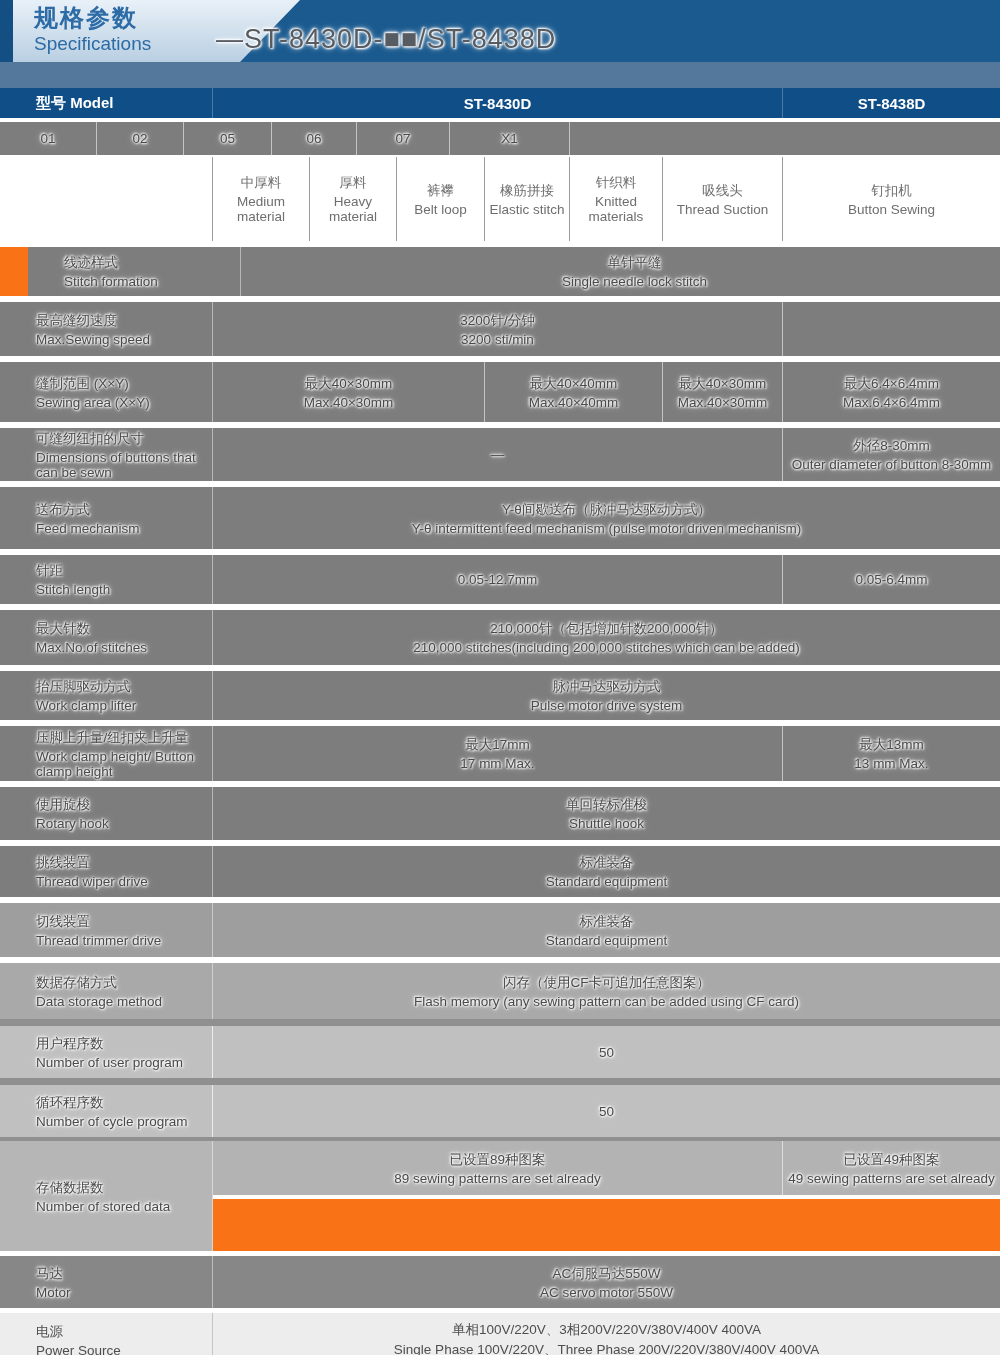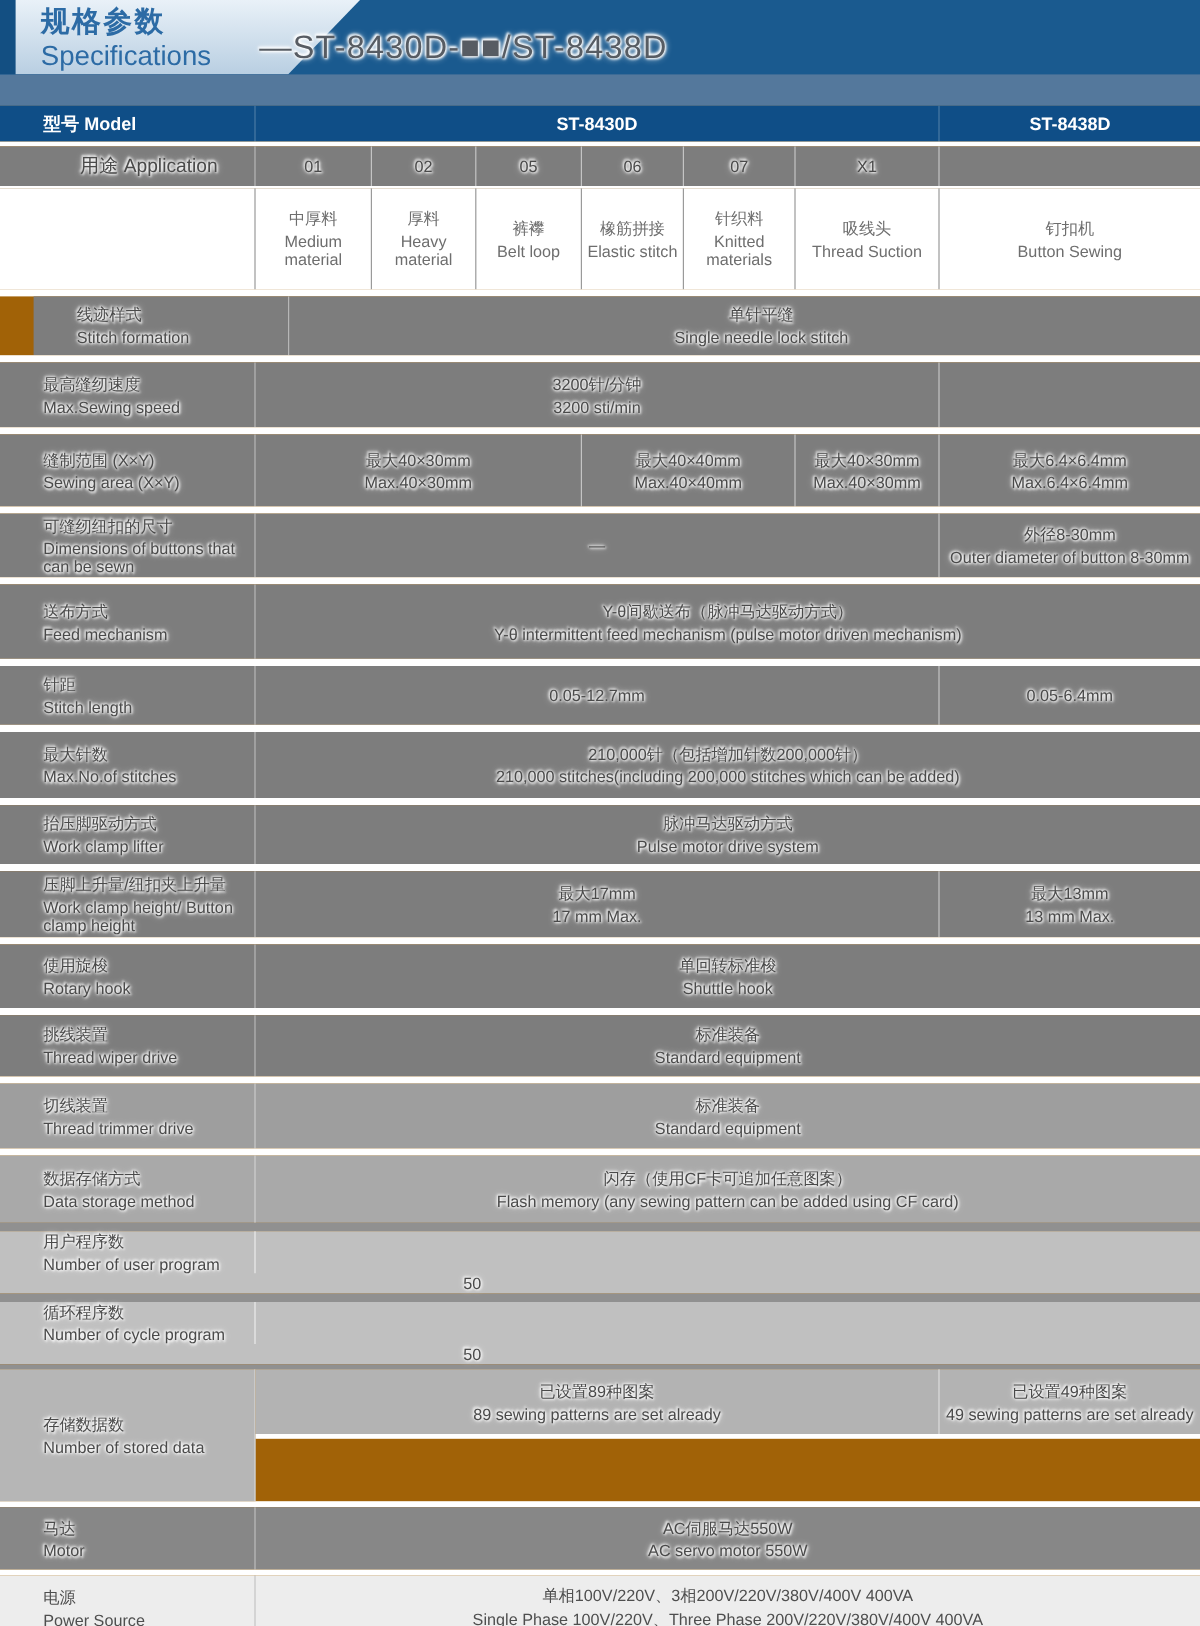--- a/index.html
+++ b/index.html
@@ -1,27 +1,27 @@
 <!DOCTYPE html>
 <html><head>
 <meta charset="utf-8">
 <style>
   html,body{margin:0;padding:0;background:#fff;}
   body{font-family:"Liberation Sans","DejaVu Sans",sans-serif;}
-  .page{position:relative;width:1000px;height:1355px;background:#a16207;overflow:hidden;}
+  .page{position:relative;width:1000px;height:1355px;background:#f97316;overflow:hidden;}
 
   
   .banner{position:relative;width:1000px;height:88px;background:#1a5a8f;}
   .banner-strip{position:absolute;left:0;bottom:0;width:1000px;height:26px;background:#54789c;}
   .title-panel{position:absolute;left:0;top:0;width:300px;height:62px;
     background:linear-gradient(180deg,#e9f1f8 0%,#b9cfe2 100%);
     clip-path:polygon(0 0,300px 0,240px 62px,0 62px);}
   .title-accent{position:absolute;left:0;top:0;width:13px;height:62px;background:#134f82;}
   .title-zh{position:absolute;left:34px;top:2px;font-size:24px;font-weight:bold;color:#2c6ba5;letter-spacing:2px;}
-  .title-en{position:absolute;left:34px;top:33px;font-size:23px;color:#2c6ba5;}
+  .title-en{position:absolute;left:34px;top:33px;font-size:19px;color:#2c6ba5;}
   .model-line{position:absolute;left:216px;top:24px;font-size:27px;color:#575c63;letter-spacing:1px;
     text-shadow:0 0 3px #fff,0 0 6px #fff,1px 1px 2px #fff,-1px -1px 2px #fff;}
 
   
   .thead{display:flex;width:1000px;height:30px;background:#0f4e87;color:#fff;font-size:15px;font-weight:bold;}
   .thead .hl{width:213px;display:flex;align-items:center;padding-left:36px;box-sizing:border-box;border-right:1px solid rgba(255,255,255,.25);}
   .thead .h1{width:570px;display:flex;align-items:center;justify-content:center;border-right:1px solid rgba(255,255,255,.25);}
   .thead .h2{width:217px;display:flex;align-items:center;justify-content:center;}
 
   
@@ -36,21 +36,21 @@
   .cell{display:flex;flex-direction:column;align-items:center;justify-content:center;text-align:center;box-sizing:border-box;}
   .cell .zh{font-size:13.5px;} .cell .en{font-size:13.5px;margin-top:2px;}
   .vsep{border-right:1px solid rgba(255,255,255,.55);}
   .halo{color:#4a4a4a;text-shadow:0 0 3px rgba(255,255,255,.95),0 0 6px rgba(255,255,255,.85),1px 1px 2px rgba(255,255,255,.9),-1px -1px 2px rgba(255,255,255,.9);}
   .dark-text{color:#4e4e4e;}
 
   
   .bg-dark{background:#7d7d7d;}
   .bg-trim{background:#9e9e9e;}
   .bg-store{background:#a9a9a9;}
-  .bg-prog{background:#c0c0c0;flex-direction:column;}
+  .bg-prog{background:#c0c0c0;}
   .bg-storedA{background:#b3b3b3;}
   .bg-storedB{background:#d9d9d9;}
   .bg-motor{background:#878787;}
   .bg-power{background:#ededed;}
 
   
   .app-num{height:35px;border-bottom:2px solid #fff;box-sizing:border-box;}
   .app-num .cell{font-size:13.5px;}
   .app-mat{height:84px;background:#fff;}
   .app-mat .lbl{border-right:1px solid #9a9a9a;}
@@ -87,21 +87,20 @@
 
   <div class="thead">
     <div class="hl">型号 Model</div>
     <div class="h1">ST-8430D</div>
     <div class="h2">ST-8438D</div>
   </div>
 
   <div class="sep sep4"></div>
 
   <div class="row app-num bg-dark">
-    <div class="lbl halo" style="flex-direction:row;align-items:center;">用途 Application</div>
     <div class="vals">
       <div class="cell w01 vsep halo">01</div>
       <div class="cell w02 vsep halo">02</div>
       <div class="cell w05 vsep halo">05</div>
       <div class="cell w06 vsep halo">06</div>
       <div class="cell w07 vsep halo">07</div>
       <div class="cell wx1 vsep halo">X1</div>
       <div class="cell w38"></div>
     </div>
   </div>

